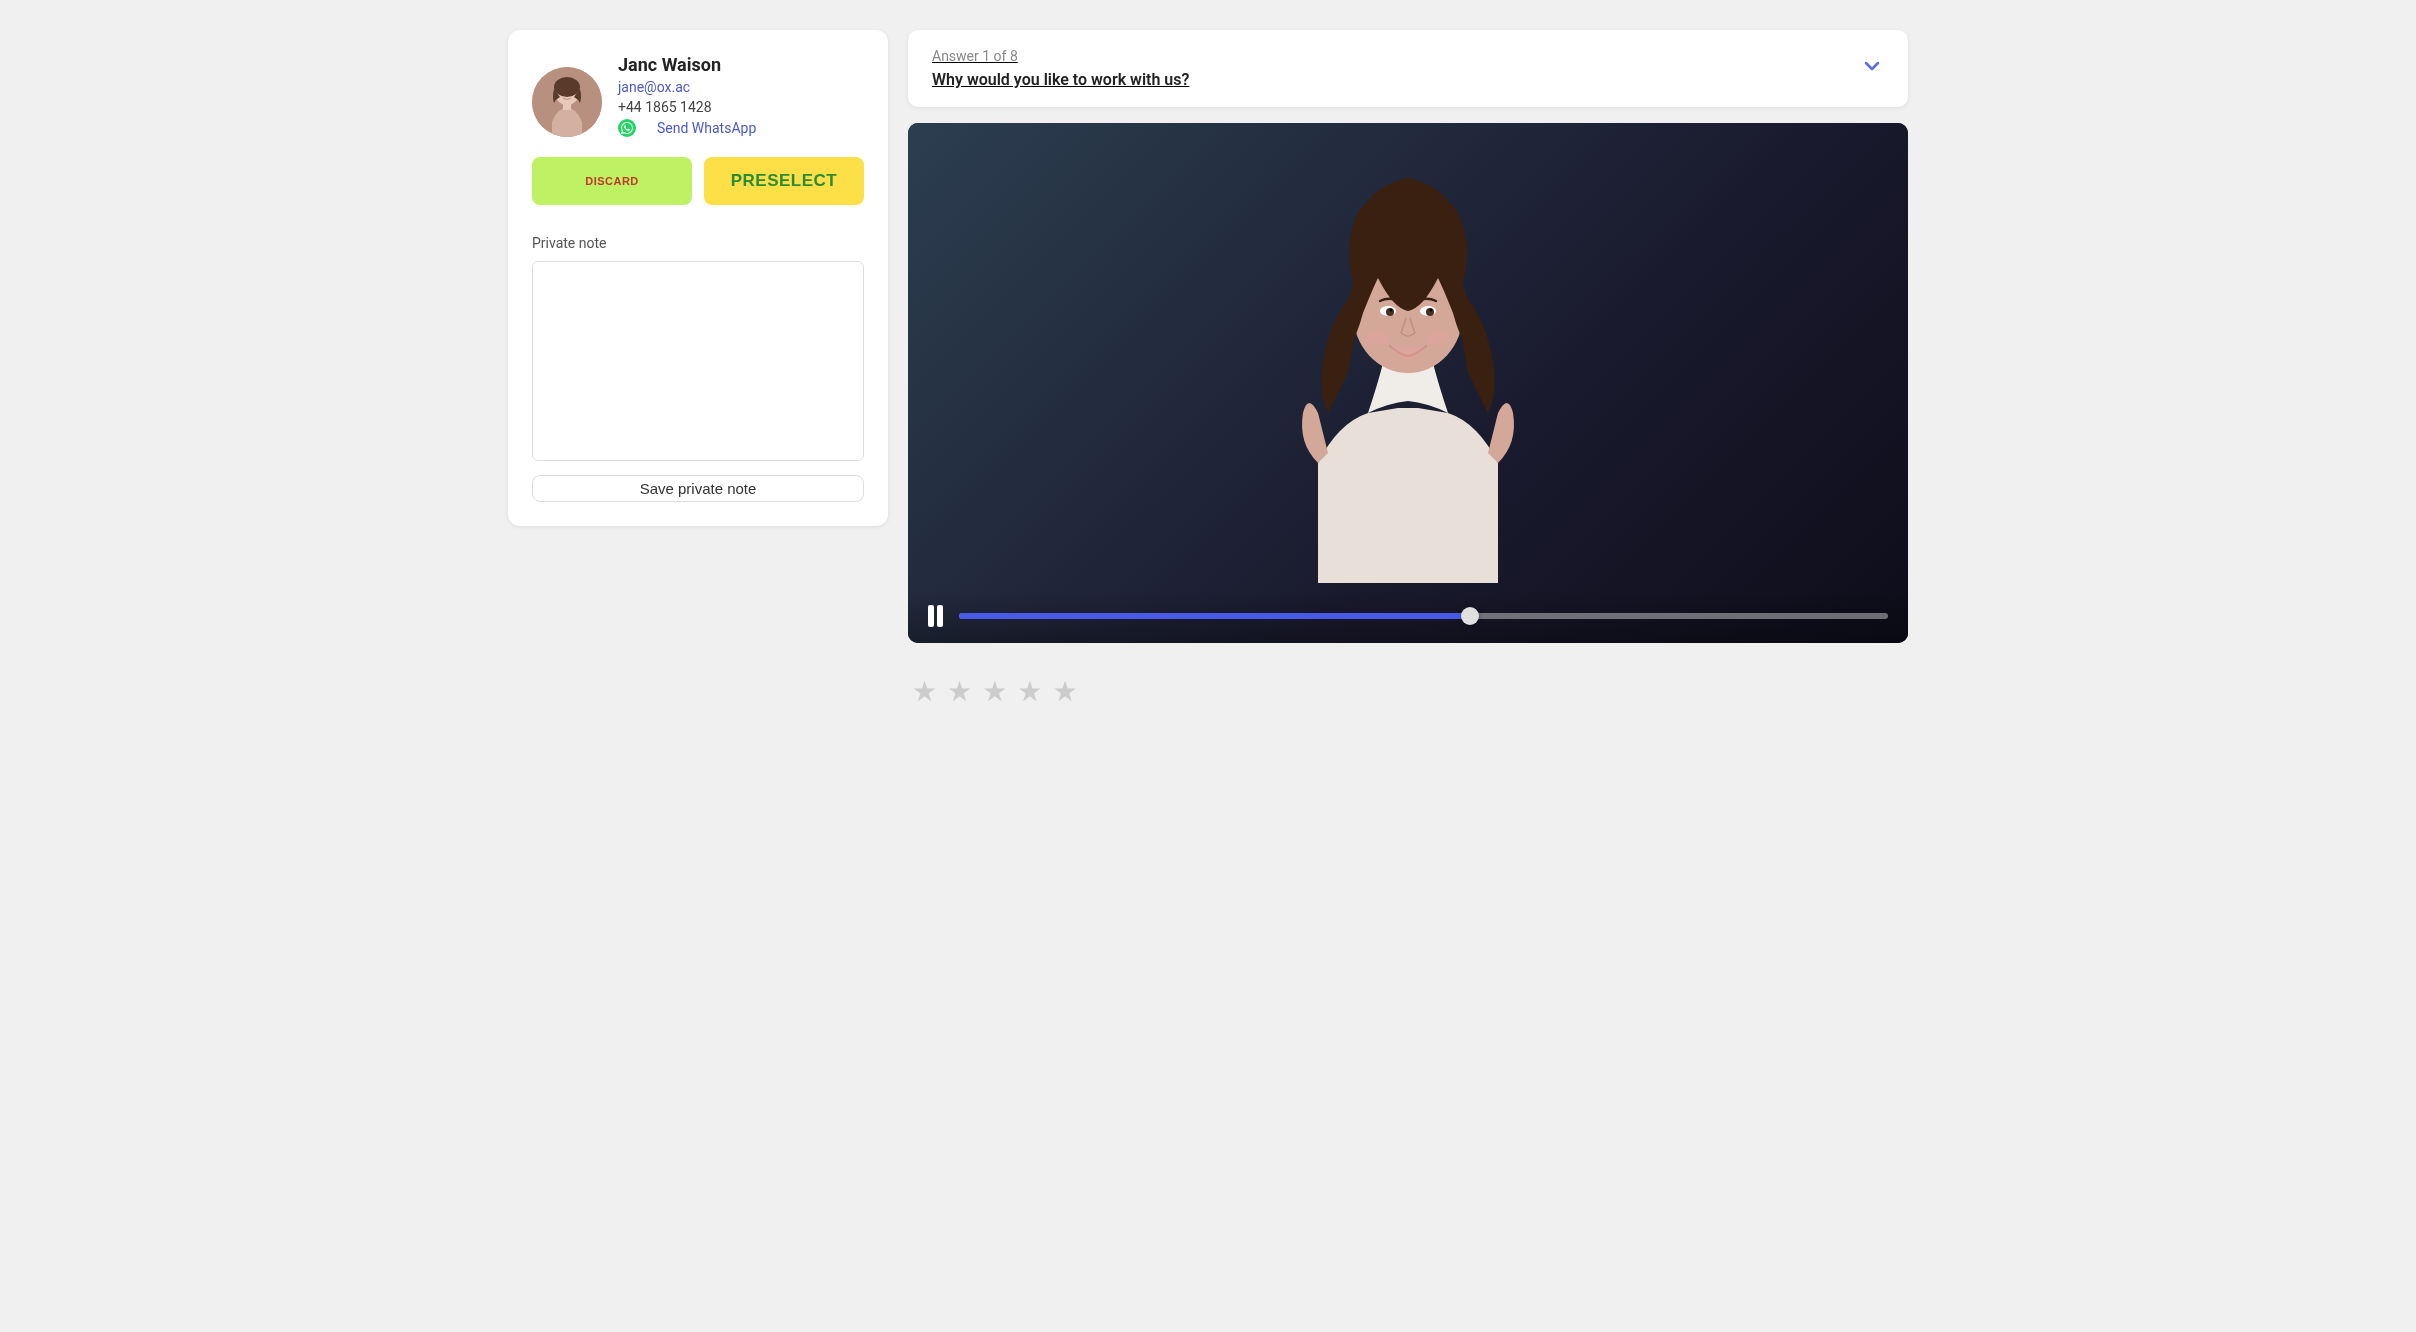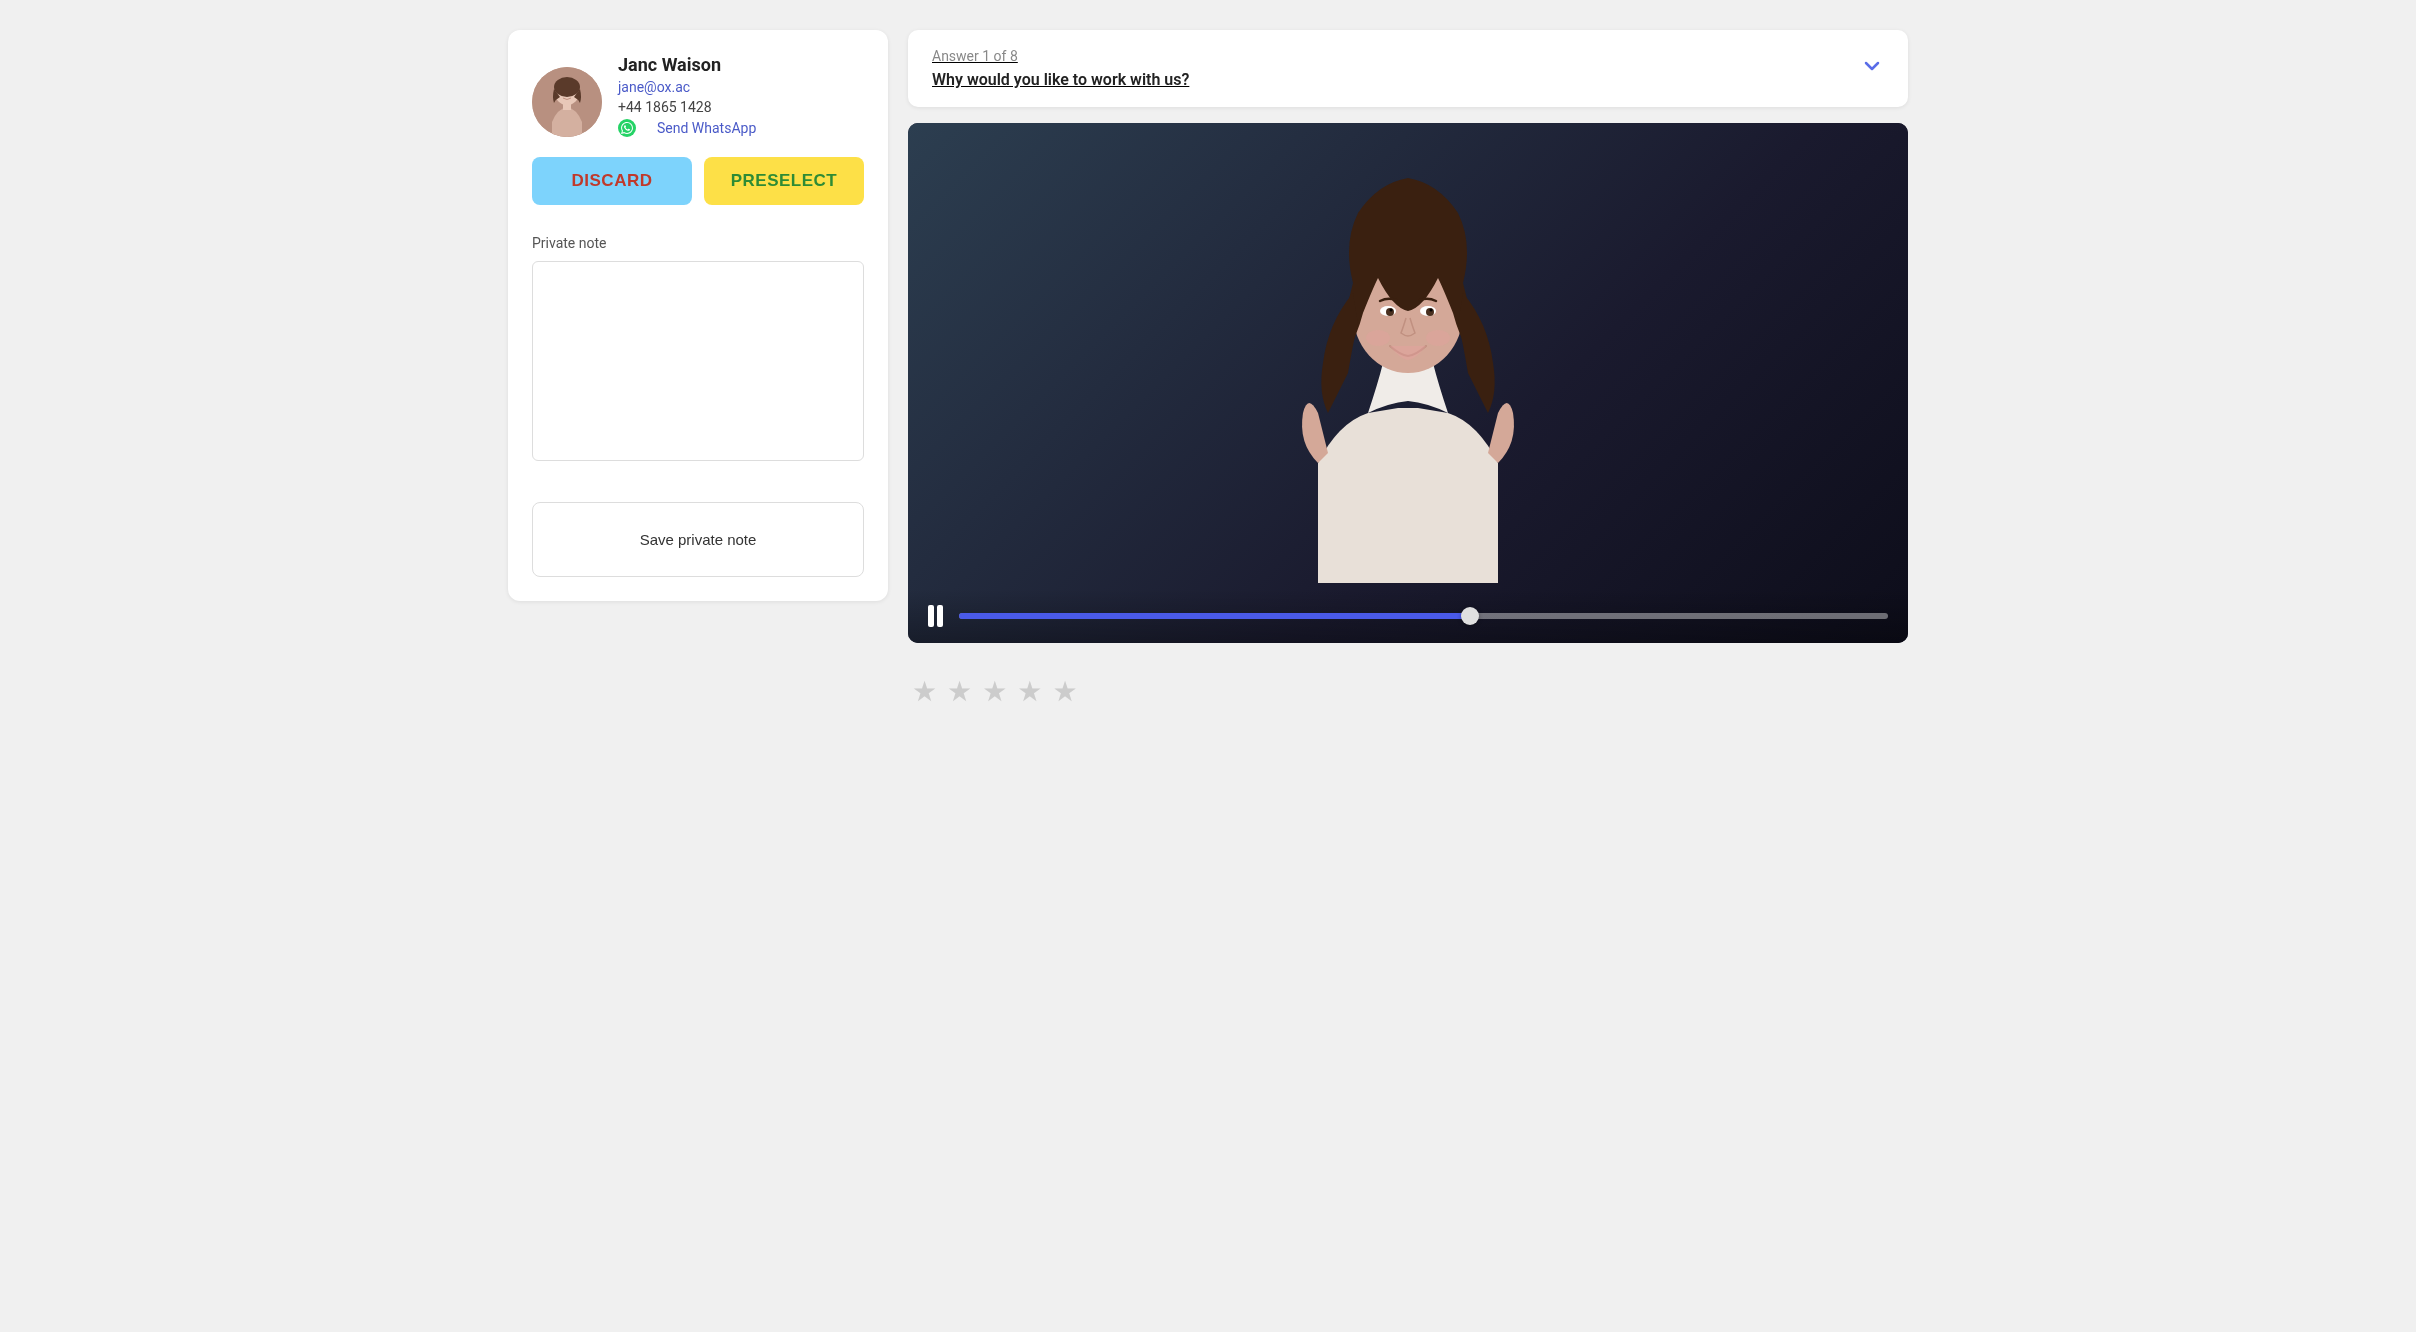--- a/index.html
+++ b/index.html
@@ -103,25 +103,25 @@
     .action-buttons {
       display: flex;
       gap: 12px;
       margin-top: 20px;
       margin-bottom: 30px;
     }
 
     .btn-discard {
       flex: 1;
       padding: 14px 20px;
-      background: #7dd3fc;
+      background: #bef264;
       border: none;
       border-radius: 8px;
       color: #c0392b;
-      font-size: 17px;
+      font-size: 11px;
       font-weight: 700;
       cursor: pointer;
       letter-spacing: 0.5px;
     }
 
     .btn-preselect {
       flex: 1;
       padding: 14px 20px;
       background: #fde047;
       border: none;
@@ -147,22 +147,22 @@
       border-radius: 6px;
       padding: 10px;
       font-size: 14px;
       resize: none;
       outline: none;
       color: #333;
     }
 
     .save-note-btn {
       width: 100%;
-      margin-top: 27px;
-      padding: 28px;
+      margin-top: 0;
+      padding: 4px;
       background: #fff;
       border: 1px solid #ddd;
       border-radius: 8px;
       font-size: 15px;
       color: #333;
       cursor: pointer;
     }
 
     
     .right-panel {

